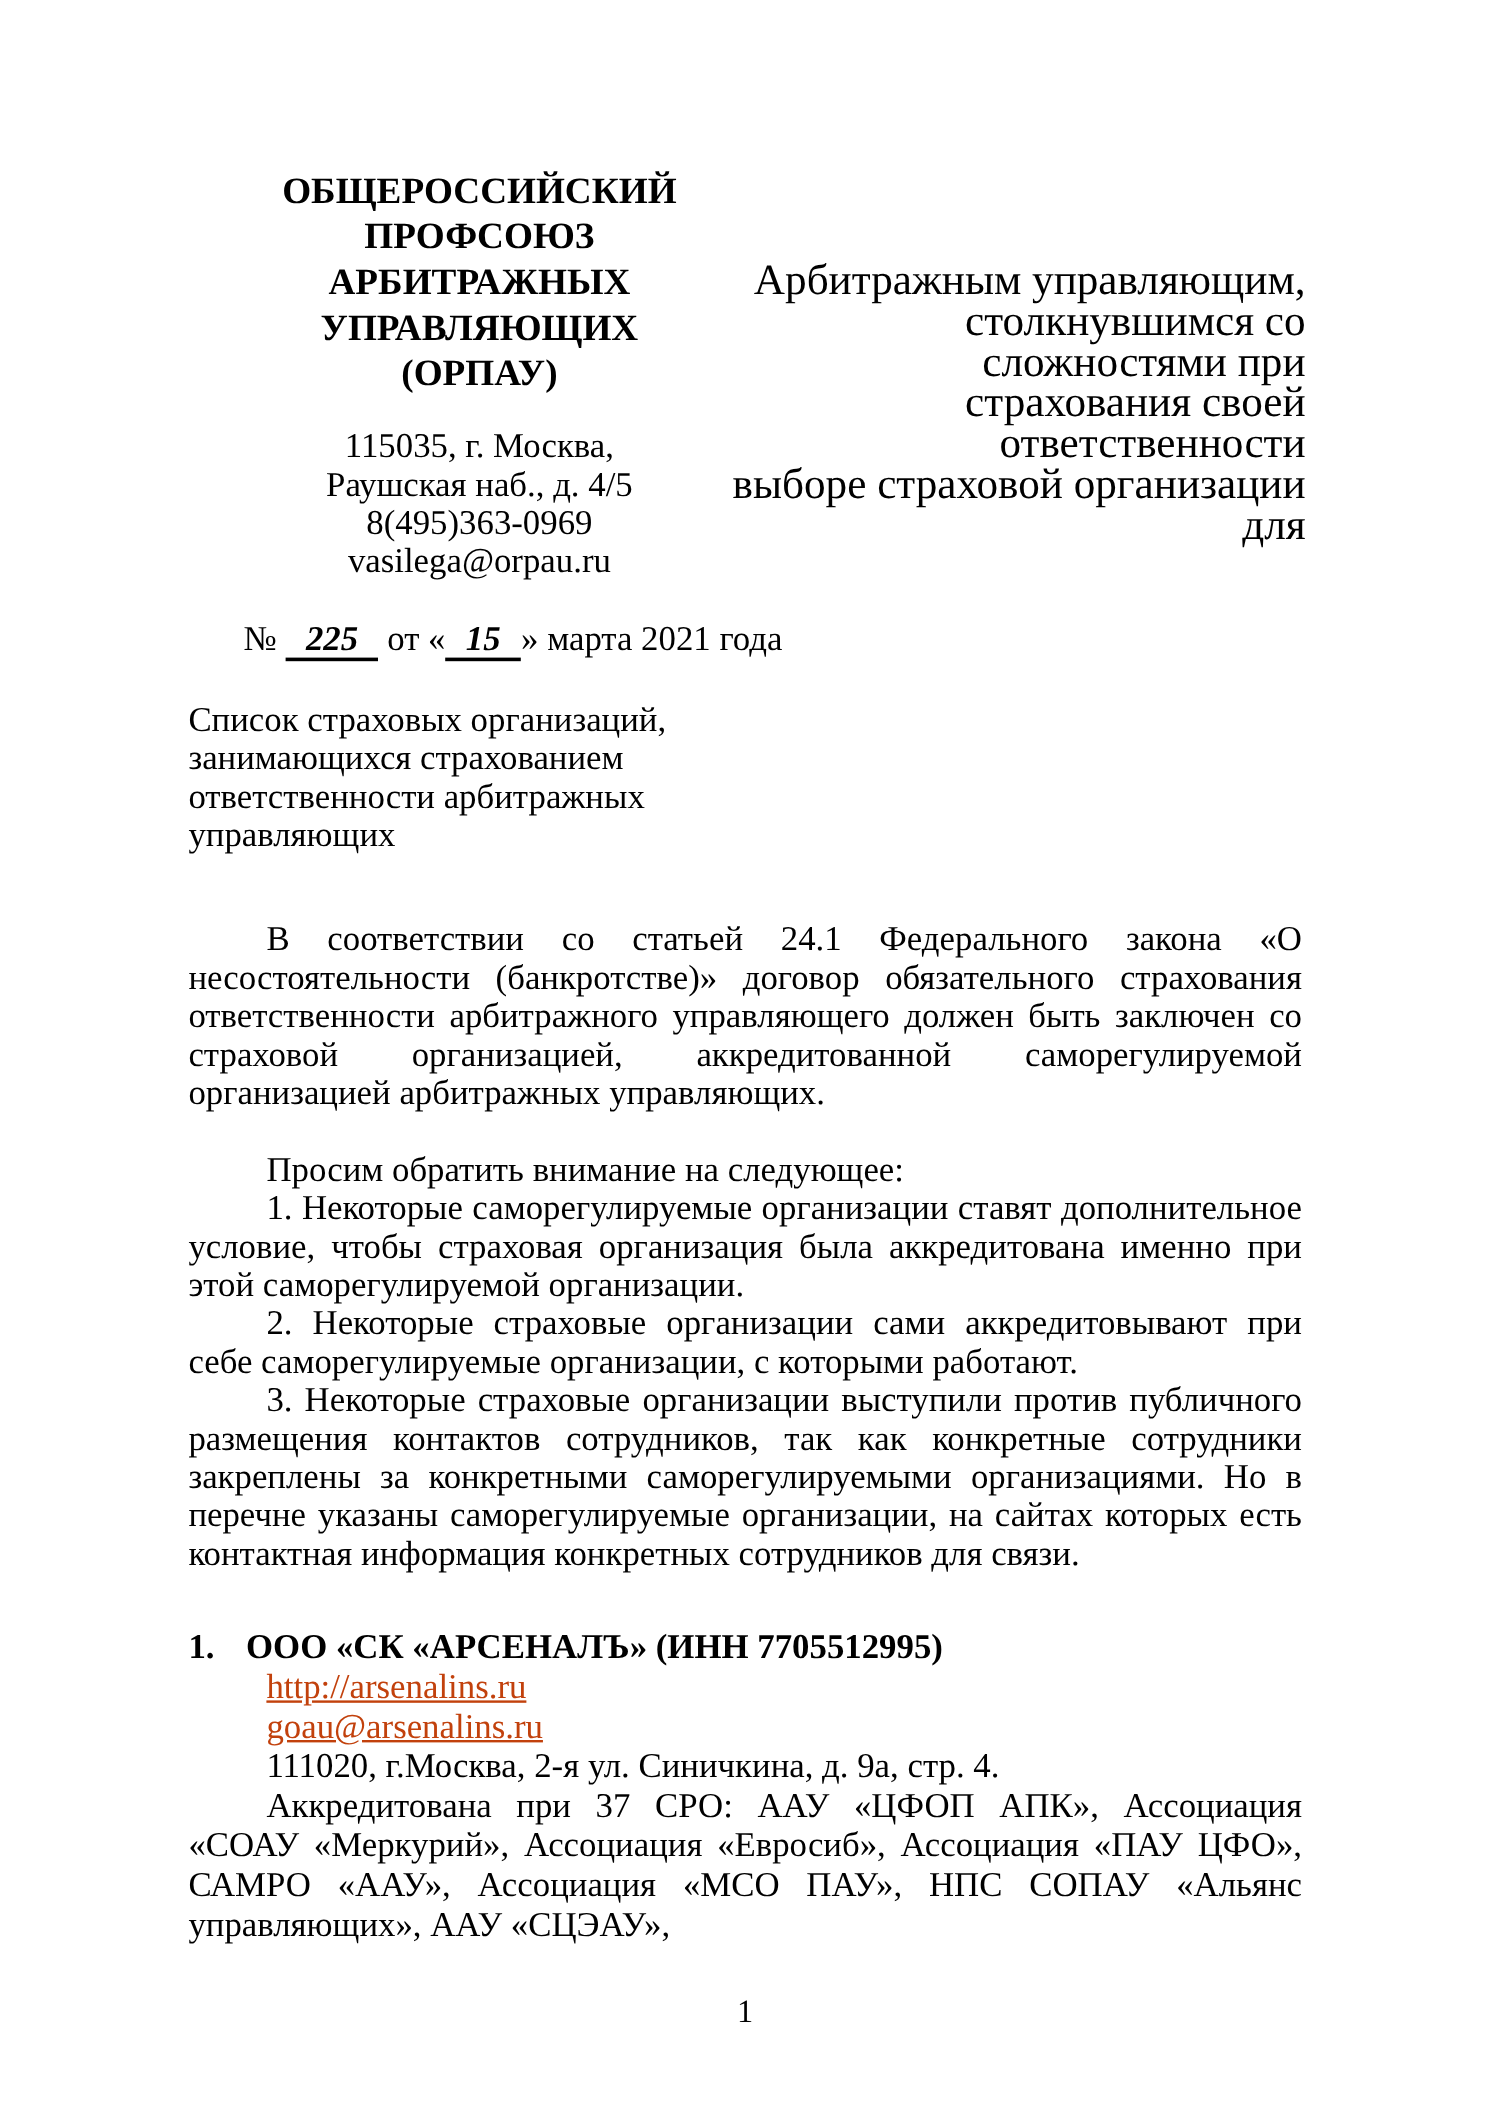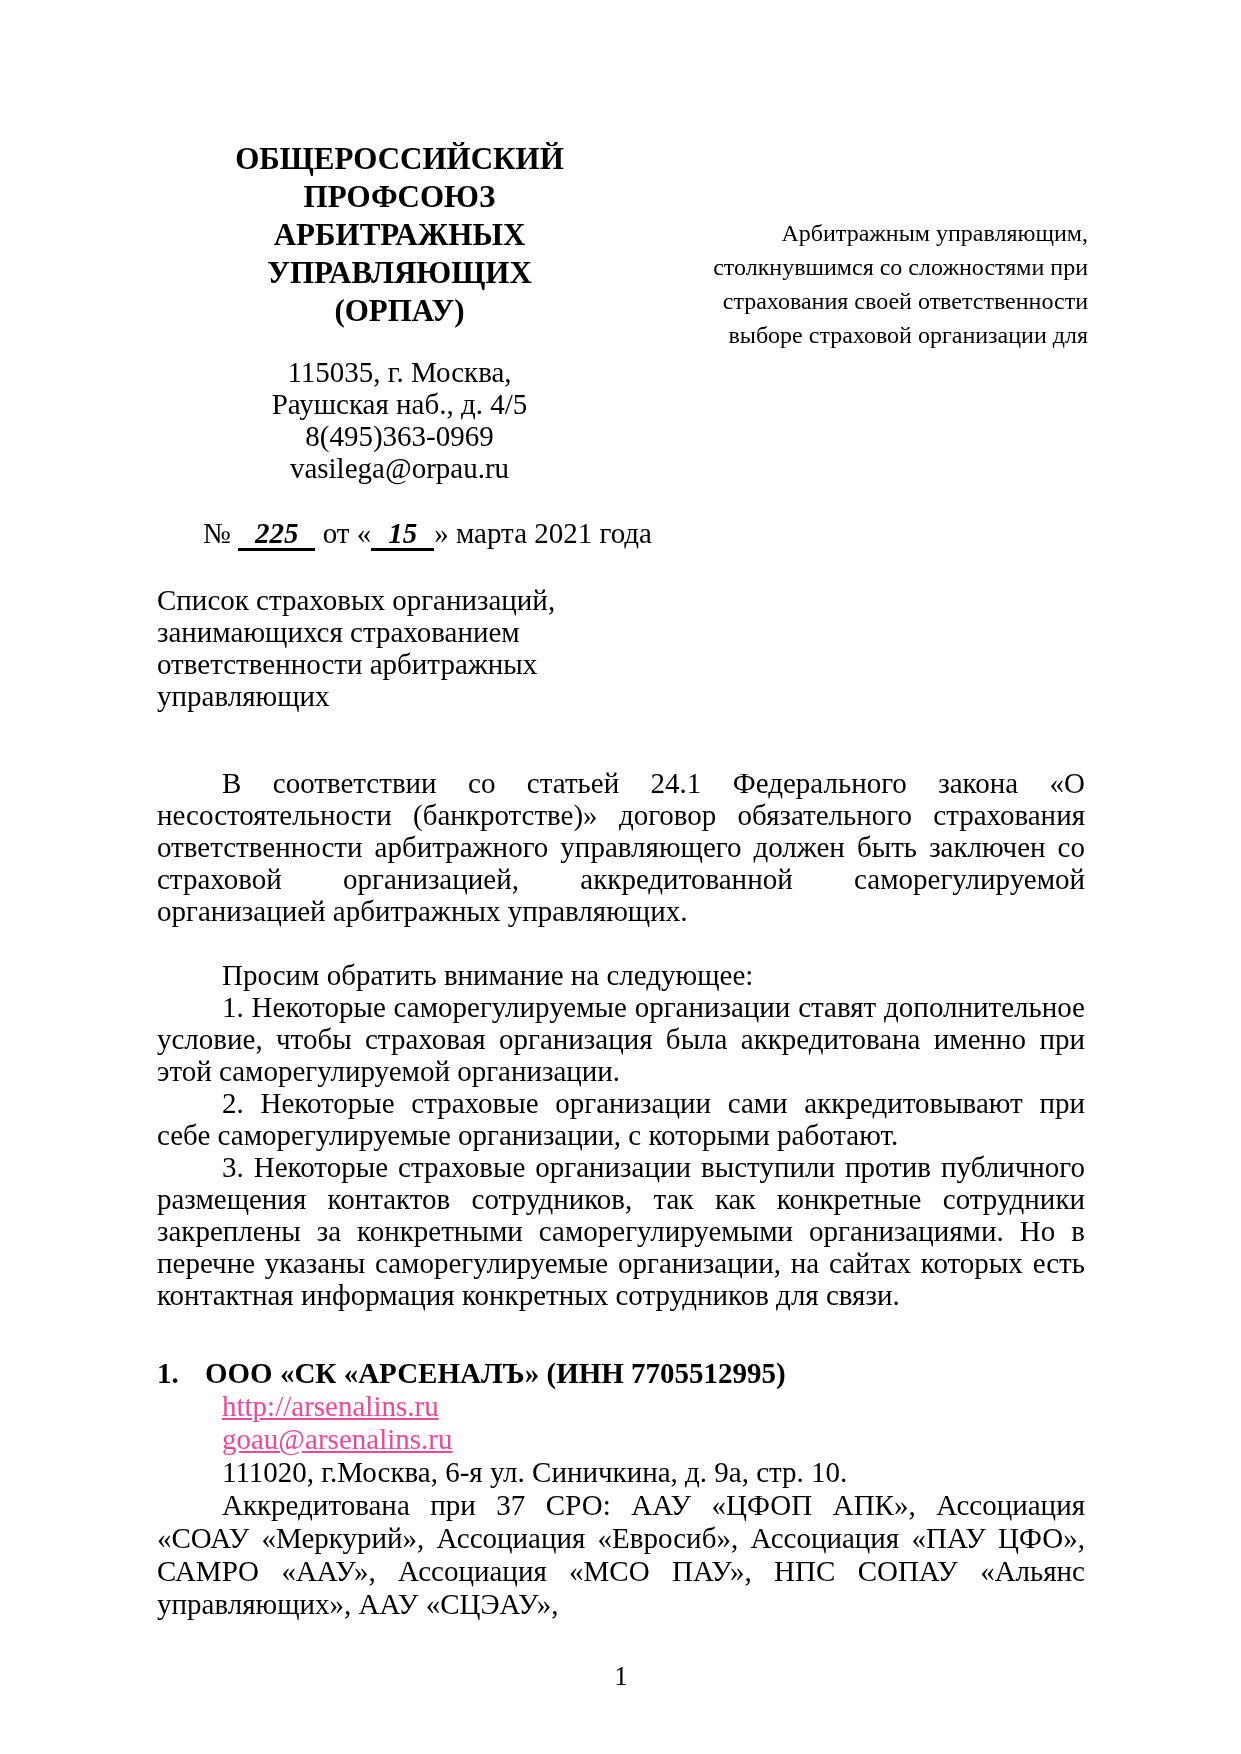--- a/index.html
+++ b/index.html
@@ -14,21 +14,21 @@
   .page { width: 100%; height: 100%; padding: 140px 156px 0 157px; position: relative; border-radius: 25px; }
 
   
   .header-left { width: 485px; text-align: center; }
   .org-name { font-weight: bold; font-size: 31px; line-height: 38px; }
   .org-address { margin-top: 26px; font-size: 29px; line-height: 32px; }
 
   
   .addressee {
     position: absolute; top: 216px; right: 153px; width: 495px;
-    text-align: right; font-size: 24px; line-height: 34px;
+    text-align: right; font-size: 36px; line-height: 34px;
   }
 
   
   .ref-line { margin-top: 33px; padding-left: 46px; font-size: 29px; line-height: 32px; }
   .blank {
     font-weight: bold; font-style: italic;
     border-bottom: 3px solid #000;
     padding: 0 17px; display: inline-block; line-height: 29px;
   }
 
@@ -39,21 +39,21 @@
   .body-text { margin-top: 55px; font-size: 29px; line-height: 32px; }
   .body-text p { text-align: justify; text-indent: 65px; }
   .gap-before { margin-top: 32px; }
 
   
   .entry { margin-top: 46px; font-size: 29px; line-height: 33px; }
   .entry-title { font-weight: bold; display: flex; }
   .entry-num { width: 48px; flex: 0 0 48px; }
   .entry-line { text-indent: 65px; }
   .entry-acc { text-align: justify; text-indent: 65px; }
-  a.doc-link { color: #ec4899; text-decoration: underline; cursor: pointer; }
+  a.doc-link { color: #c2410c; text-decoration: underline; cursor: pointer; }
 
   .page-number {
     position: absolute; bottom: 62px; left: 157px; width: 928px;
     text-align: center; font-size: 27px; line-height: 32px;
   }
 </style>
 </head>
 <body>
 
 <div class="page">
@@ -100,19 +100,19 @@
     <div class="entry-title">
       <span class="entry-num">1.</span>
       <span>ООО «СК «АРСЕНАЛЪ» (ИНН 7705512995)</span>
     </div>
     <div class="entry-line">
       <a class="doc-link" href="#">http://arsenalins.ru</a>
     </div>
     <div class="entry-line">
       <a class="doc-link" href="#">goau@arsenalins.ru</a>
     </div>
-    <div class="entry-line">111020, г.Москва, 6-я ул. Синичкина, д. 9а, стр. 10.</div>
+    <div class="entry-line">111020, г.Москва, 2-я ул. Синичкина, д. 9а, стр. 4.</div>
     <div class="entry-acc">Аккредитована при 37 СРО: ААУ «ЦФОП АПК», Ассоциация «СОАУ «Меркурий», Ассоциация «Евросиб», Ассоциация «ПАУ ЦФО», САМРО «ААУ», Ассоциация «МСО ПАУ», НПС СОПАУ «Альянс управляющих», ААУ «СЦЭАУ»,</div>
   </div>
 
   <div class="page-number">1</div>
 
 </div>
 
 </body></html>

